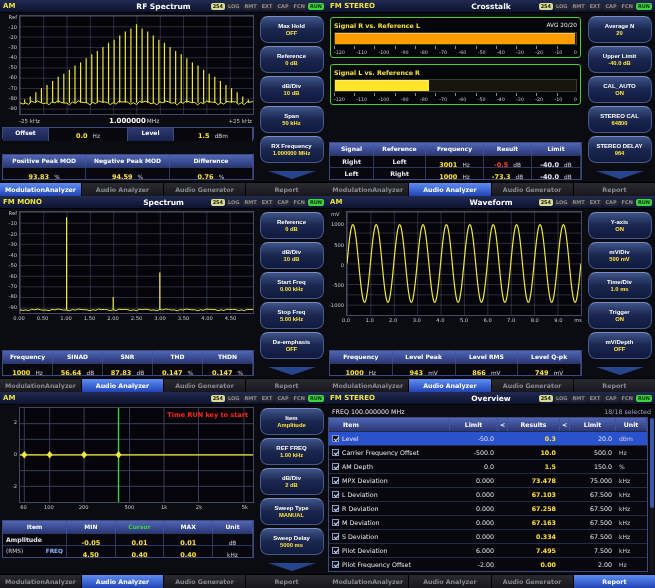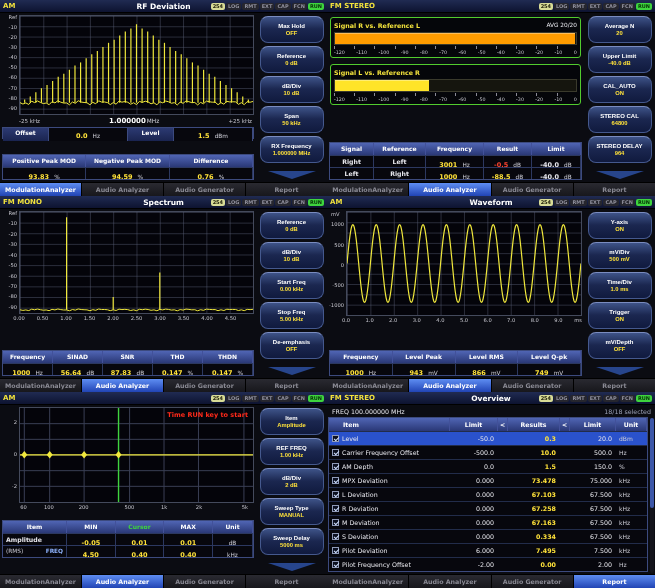--- a/index.html
+++ b/index.html
@@ -105,21 +105,21 @@
   .ovscroll{position:absolute;right:1px;top:26px;bottom:15px;width:4px;background:#14141c;border-radius:2px;}
   .ovthumb{position:absolute;left:0;right:0;top:0;height:58%;background:#3d57a8;border-radius:2px;cursor:pointer;}
 </style>
 </head>
 <body>
 
 <div class="screen">
 
   <section class="panel p-rf">
     <header class="phead">
-      <span class="ptitle">RF Deviation</span>
+      <span class="ptitle">RF Spectrum</span>
       <span class="mode">AM</span>
       <span class="badges">
           <span class="badge">254</span>
           <span class="badge">LOG</span>
           <span class="badge">RMT</span>
           <span class="badge">EXT</span>
           <span class="badge">CAP</span>
           <span class="badge">FCN</span>
           <span class="badge">RUN</span>
         </span>
@@ -240,20 +240,21 @@
     <nav class="tabs">
         <span class="tab">ModulationAnalyzer</span>
         <span class="tab">Audio Analyzer</span>
         <span class="tab">Audio Generator</span>
         <span class="tab">Report</span>
       </nav>
   </section>
 
   <section class="panel p-xtalk">
     <header class="phead">
+      <span class="ptitle">Crosstalk</span>
       <span class="mode">FM STEREO</span>
       <span class="badges">
           <span class="badge">254</span>
           <span class="badge">LOG</span>
           <span class="badge">RMT</span>
           <span class="badge">EXT</span>
           <span class="badge">CAP</span>
           <span class="badge">FCN</span>
           <span class="badge">RUN</span>
         </span>
@@ -323,21 +324,21 @@
               <span class="td tdw">Right</span>
               <span class="td tdw">Left</span>
               <span class="td"><b>3001</b> <u>Hz</u></span>
               <span class="td res"><b>-0.5</b> <u>dB</u></span>
               <span class="td"><b class="wh">-40.0</b> <u>dB</u></span>
             </div>
               <div class="throw cols-x xrow">
               <span class="td tdw">Left</span>
               <span class="td tdw">Right</span>
               <span class="td"><b>1000</b> <u>Hz</u></span>
-              <span class="td res"><b>-88.5</b> <u>dB</u></span>
+              <span class="td res"><b>-73.3</b> <u>dB</u></span>
               <span class="td"><b class="wh">-40.0</b> <u>dB</u></span>
             </div>
             </div>
         </div>
       </div>
       <aside class="skcol">
         <div class="sks">
 
         <button class="softkey">
               <span class="skl">Average N</span>

